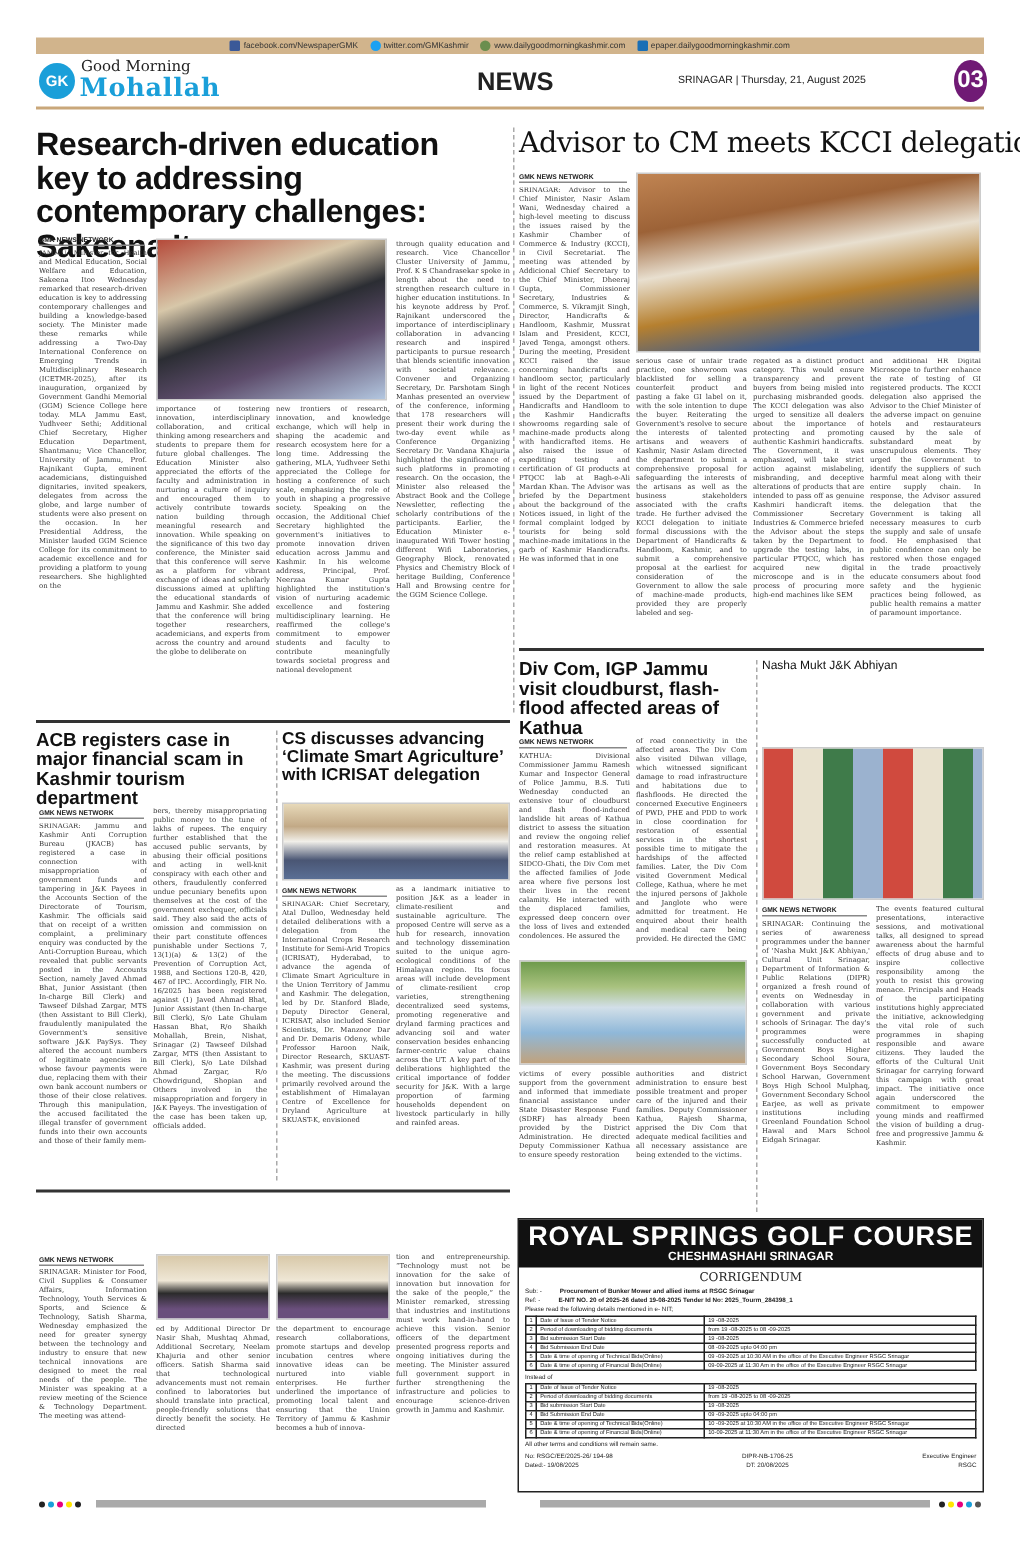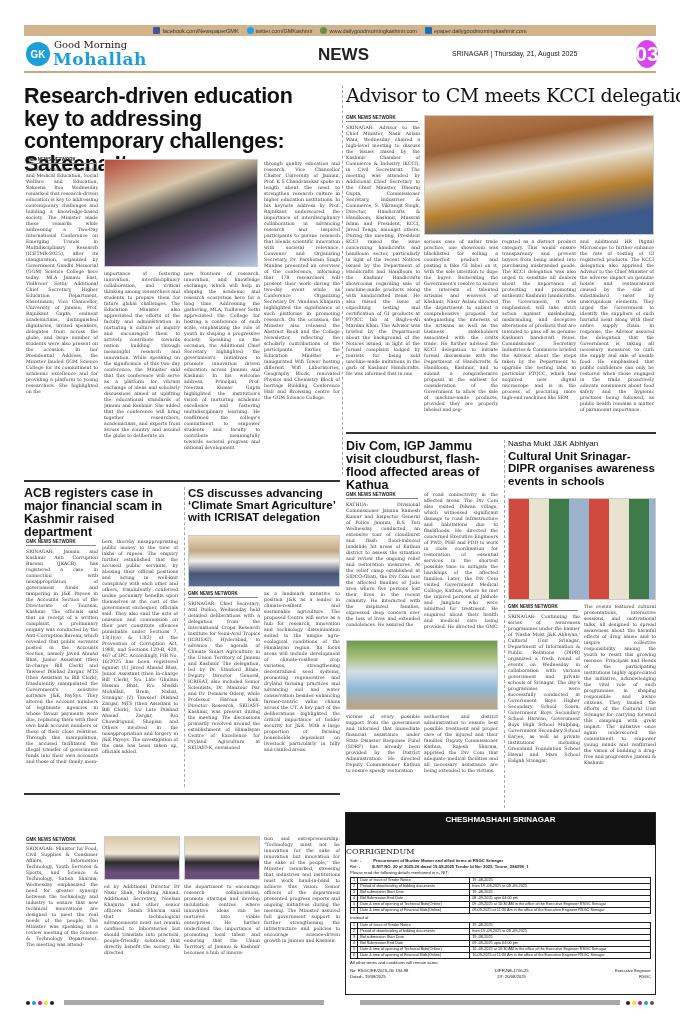--- a/index.html
+++ b/index.html
@@ -7,21 +7,21 @@
   .page { position: absolute; left: 24px; top: 25px; width: 632px; height: 980px; }
   .social-bar { position: absolute; left: 0; top: 0; width: 632px; height: 11px; background: #d1b48c; display: flex; justify-content: center; align-items: center; gap: 8px; font-family: "Liberation Sans", sans-serif; font-size: 5.5px; color: #333; }
   .social-bar .si { display: flex; align-items: center; gap: 2px; }
   .social-bar .ic { width: 7px; height: 7px; display: inline-block; border-radius: 1px; }
   .masthead { position: absolute; left: 0; top: 12px; width: 632px; height: 36px; border-bottom: 2px solid #c9a77a; }
   .logo-circle { position: absolute; left: 2px; top: 5px; width: 24px; height: 24px; border-radius: 50%; background: #1a9fd9; color: #fff; font-family: "Liberation Sans", sans-serif; font-size: 10px; display: flex; align-items: center; justify-content: center; font-weight: bold; }
   .logo-gm { position: absolute; left: 30px; top: 2px; font-family: "DejaVu Serif", serif; font-size: 10px; color: #222; }
   .logo-kashmir { position: absolute; left: 29px; top: 12px; font-family: "DejaVu Serif", serif; font-size: 17px; font-weight: bold; color: #1a9fd9; letter-spacing: 0.5px; }
   .section-news { position: absolute; left: 294px; top: 8px; font-family: "Liberation Sans", sans-serif; font-weight: bold; font-size: 17px; color: #222; }
   .dateline { position: absolute; left: 428px; top: 13px; font-family: "Liberation Sans", sans-serif; font-size: 7px; color: #222; }
-  .page-no { position: absolute; left: 612px; top: 3px; width: 22px; height: 28px; border-radius: 50%; background: #d946ef; color: #fff; font-family: "Liberation Sans", sans-serif; font-size: 21px; font-weight: bold; display: flex; align-items: center; justify-content: center; }
+  .page-no { position: absolute; left: 612px; top: 3px; width: 22px; height: 28px; border-radius: 50%; background: #701a75; color: #fff; font-family: "Liberation Sans", sans-serif; font-size: 16px; font-weight: bold; display: flex; align-items: center; justify-content: center; }
 
   .story { position: absolute; }
   .hl-sans { font-family: "Liberation Sans", sans-serif; font-weight: bold; color: #111; line-height: 1.05; }
   .hl-serif { font-family: "DejaVu Serif", serif; color: #111; line-height: 1.1; }
   .byline { font-family: "Liberation Sans", sans-serif; font-weight: bold; font-size: 4.5px; color: #222; border-bottom: 1px solid #888; padding-bottom: 1px; display: inline-block; }
   .body { font-family: "DejaVu Serif", serif; font-size: 4.6px; line-height: 6px; color: #333; text-align: justify; }
   .col { position: absolute; overflow: hidden; }
   .photo { position: absolute; background: linear-gradient(135deg, #8a6b4f 0%, #c59a72 30%, #e8d3b8 55%, #6b8fb0 80%, #4d6a8a 100%); border: 1px solid #ccc; }
   .photo.stage { background: linear-gradient(160deg, #b54a3a 0%, #d7c7a9 30%, #2b2d33 50%, #5d4c6b 70%, #b3c7e0 100%); }
   .photo.meeting { background: linear-gradient(170deg, #c08452 0%, #9c6237 25%, #e8dfcf 45%, #b6802f 65%, #3c5a8c 85%); }
@@ -29,21 +29,21 @@
   .photo.field { background: linear-gradient(180deg, #6d9a4b 0%, #a9c27f 25%, #d2dfe8 45%, #8fb8d9 70%, #c1a27c 100%); }
   .photo.collage { background: repeating-linear-gradient(90deg, #d04a3e 0 20px, #e9e2cf 20px 40px, #3f7b4a 40px 60px, #9bb2cf 60px 80px); }
   .photo.tech { background: linear-gradient(180deg, #d8c8a8 0%, #efe7d6 40%, #2b2b2b 60%, #6a4f7c 85%); }
   .rule-h { position: absolute; height: 1.5px; background: #333; }
   .rule-v { position: absolute; width: 1px; border-left: 1px dashed #aaa; }
 
   .ad { position: absolute; left: 321px; top: 787px; width: 311px; height: 183px; border: 1px solid #222; background: #fff; }
   .ad-head { background: #111; color: #fff; text-align: center; padding-top: 2px; height: 32px; }
   .ad-title { font-family: "Liberation Sans", sans-serif; font-weight: bold; font-size: 18px; letter-spacing: 0.5px; line-height: 18px; }
   .ad-sub { font-family: "Liberation Sans", sans-serif; font-weight: bold; font-size: 8px; }
-  .ad-corr { text-align: left; font-family: "DejaVu Serif", serif; font-size: 8px; margin: 2px 0 2px; }
+  .ad-corr { text-align: center; font-family: "DejaVu Serif", serif; font-size: 8px; margin: 2px 0 2px; }
   .ad-meta { font-family: "Liberation Sans", sans-serif; font-size: 4.2px; padding: 0 4px; line-height: 6px; }
   .ad-meta .row { display: flex; gap: 12px; }
   .ad-table { margin: 1px 4px; border-collapse: collapse; font-family: "Liberation Sans", sans-serif; font-size: 3.8px; width: 301px; }
   .ad-table td { border: 0.8px solid #222; padding: 0 2px; line-height: 5px; height: 5.5px; }
   .ad-table td.n { width: 6px; }
   .ad-table td.k { width: 112px; }
   .ad-foot { display: flex; justify-content: space-between; padding: 2px 4px; font-family: "Liberation Sans", sans-serif; font-size: 4.2px; line-height: 5.5px; }
 
   .reg-bar { position: absolute; height: 5px; background: #aaa; }
   .dots { position: absolute; display: flex; gap: 2px; }
@@ -113,31 +113,30 @@
     <div class="col body" style="left:78px;top:52px;width:74px;height:142px;">of road connectivity in the affected areas. The Div Com also visited Dilwan village, which witnessed significant damage to road infrastructure and habitations due to flashfloods. He directed the concerned Executive Engineers of PWD, PHE and PDD to work in close coordination for restoration of essential services in the shortest possible time to mitigate the hardships of the affected families. Later, the Div Com visited Government Medical College, Kathua, where he met the injured persons of Jakhole and Janglote who were admitted for treatment. He enquired about their health and medical care being provided. He directed the GMC</div>
     <div class="photo field" style="left:0;top:200px;width:152px;height:70px;"></div>
     <div class="col body" style="left:0;top:274px;width:74px;height:94px;">victims of every possible support from the government and informed that immediate financial assistance under State Disaster Response Fund (SDRF) has already been provided by the District Administration. He directed Deputy Commissioner Kathua to ensure speedy restoration</div>
     <div class="col body" style="left:78px;top:274px;width:74px;height:94px;">authorities and district administration to ensure best possible treatment and proper care of the injured and their families. Deputy Commissioner Kathua, Rajesh Sharma, apprised the Div Com that adequate medical facilities and all necessary assistance are being extended to the victims.</div>
   </div>
 
   <div class="rule-v" style="left:480px;top:415px;height:368px;"></div>
 
   <div class="story" style="left:484px;top:415px;width:148px;height:368px;">
     <div class="hl-sans" style="font-size:8px;font-weight:normal;">Nasha Mukt J&amp;K Abhiyan</div>
-    <div class="hl-sans" style="font-size:11.5px;margin-top:2px;width:148px;">Cultural Unit Srinagar-DIPR organises awareness events in schools</div>
     <div class="photo collage" style="left:0;top:58px;width:148px;height:102px;"></div>
     <div class="byline" style="position:absolute;top:164px;left:0;width:70px;">GMK NEWS NETWORK</div>
     <div class="col body" style="left:0;top:174px;width:72px;height:194px;">SRINAGAR: Continuing the series of awareness programmes under the banner of 'Nasha Mukt J&amp;K Abhiyan,' Cultural Unit Srinagar, Department of Information &amp; Public Relations (DIPR) organized a fresh round of events on Wednesday in collaboration with various government and private schools of Srinagar. The day's programmes were successfully conducted at Government Boys Higher Secondary School Soura, Government Boys Secondary School Harwan, Government Boys High School Mulphaq, Government Secondary School Earjee, as well as private institutions including Greenland Foundation School Hawal and Mars School Eidgah Srinagar.</div>
     <div class="col body" style="left:76px;top:164px;width:72px;height:204px;">The events featured cultural presentations, interactive sessions, and motivational talks, all designed to spread awareness about the harmful effects of drug abuse and to inspire collective responsibility among the youth to resist this growing menace. Principals and Heads of the participating institutions highly appreciated the initiative, acknowledging the vital role of such programmes in shaping responsible and aware citizens. They lauded the efforts of the Cultural Unit Srinagar for carrying forward this campaign with great impact. The initiative once again underscored the commitment to empower young minds and reaffirmed the vision of building a drug-free and progressive Jammu &amp; Kashmir.</div>
   </div>
 
   <div class="rule-h" style="left:0;top:455px;width:316px;"></div>
 
   <div class="story" style="left:0;top:462px;width:158px;height:300px;">
-    <div class="hl-sans" style="font-size:12.5px;width:150px;">ACB registers case in major financial scam in Kashmir raised department</div>
+    <div class="hl-sans" style="font-size:12.5px;width:150px;">ACB registers case in major financial scam in Kashmir tourism department</div>
     <div class="byline" style="position:absolute;top:52px;left:2px;width:70px;">GMK NEWS NETWORK</div>
     <div class="col body" style="left:2px;top:62px;width:72px;height:240px;">SRINAGAR: Jammu and Kashmir Anti Corruption Bureau (JKACB) has registered a case in connection with misappropriation of government funds and tampering in J&amp;K Payees in the Accounts Section of the Directorate of Tourism, Kashmir. The officials said that on receipt of a written complaint, a preliminary enquiry was conducted by the Anti-Corruption Bureau, which revealed that public servants posted in the Accounts Section, namely Javed Ahmad Bhat, Junior Assistant (then In-charge Bill Clerk) and Tawseef Dilshad Zargar, MTS (then Assistant to Bill Clerk), fraudulently manipulated the Government's sensitive software J&amp;K PaySys. They altered the account numbers of legitimate agencies in whose favour payments were due, replacing them with their own bank account numbers or those of their close relatives. Through this manipulation, the accused facilitated the illegal transfer of government funds into their own accounts and those of their family mem-</div>
     <div class="col body" style="left:78px;top:52px;width:76px;height:250px;">bers, thereby misappropriating public money to the tune of lakhs of rupees. The enquiry further established that the accused public servants, by abusing their official positions and acting in well-knit conspiracy with each other and others, fraudulently conferred undue pecuniary benefits upon themselves at the cost of the government exchequer, officials said. They also said the acts of omission and commission on their part constitute offences punishable under Sections 7, 13(1)(a) &amp; 13(2) of the Prevention of Corruption Act, 1988, and Sections 120-B, 420, 467 of IPC. Accordingly, FIR No. 16/2025 has been registered against (1) Javed Ahmad Bhat, Junior Assistant (then In-charge Bill Clerk), S/o Late Ghulam Hassan Bhat, R/o Shaikh Mohallah, Brein, Nishat, Srinagar (2) Tawseef Dilshad Zargar, MTS (then Assistant to Bill Clerk), S/o Late Dilshad Ahmad Zargar, R/o Chowdrigund, Shopian and Others involved in the misappropriation and forgery in J&amp;K Payeys. The investigation of the case has been taken up, officials added.</div>
   </div>
 
   <div class="rule-v" style="left:160px;top:462px;height:300px;"></div>
 
   <div class="story" style="left:164px;top:462px;width:152px;height:300px;">
     <div class="hl-sans" style="font-size:11.5px;width:152px;">CS discusses advancing ‘Climate Smart Agriculture’ with ICRISAT delegation</div>
     <div class="photo group" style="left:0;top:48px;width:152px;height:52px;"></div>
@@ -153,20 +152,21 @@
     <div class="col body" style="left:2px;top:46px;width:72px;height:136px;">SRINAGAR: Minister for Food, Civil Supplies &amp; Consumer Affairs, Information Technology, Youth Services &amp; Sports, and Science &amp; Technology, Satish Sharma, Wednesday emphasized the need for greater synergy between the technology and industry to ensure that new technical innovations are designed to meet the real needs of the people. The Minister was speaking at a review meeting of the Science &amp; Technology Department. The meeting was attend-</div>
     <div class="photo tech" style="left:80px;top:36px;width:76px;height:44px;"></div>
     <div class="photo tech" style="left:160px;top:36px;width:76px;height:44px;"></div>
     <div class="col body" style="left:80px;top:84px;width:76px;height:98px;">ed by Additional Director Dr Nasir Shah, Mushtaq Ahmad, Additional Secretary, Neelam Khajuria and other senior officers. Satish Sharma said that technological advancements must not remain confined to laboratories but should translate into practical, people-friendly solutions that directly benefit the society. He directed</div>
     <div class="col body" style="left:160px;top:84px;width:76px;height:98px;">the department to encourage research collaborations, promote startups and develop incubation centres where innovative ideas can be nurtured into viable enterprises. He further underlined the importance of promoting local talent and ensuring that the Union Territory of Jammu &amp; Kashmir becomes a hub of innova-</div>
     <div class="col body" style="left:240px;top:36px;width:76px;height:146px;">tion and entrepreneurship. “Technology must not be innovation for the sake of innovation but innovation for the sake of the people,” the Minister remarked, stressing that industries and institutions must work hand-in-hand to achieve this vision. Senior officers of the department presented progress reports and ongoing initiatives during the meeting. The Minister assured full government support in further strengthening the infrastructure and policies to encourage science-driven growth in Jammu and Kashmir.</div>
   </div>
 
   <div class="ad">
     <div class="ad-head">
+      <div class="ad-title">ROYAL SPRINGS GOLF COURSE</div>
       <div class="ad-sub">CHESHMASHAHI SRINAGAR</div>
     </div>
     <div class="ad-corr">CORRIGENDUM</div>
     <div class="ad-meta">
       <div class="row">
           <span>Sub: -</span>
           <b>Procurement of Bunker Mower and allied items at RSGC Srinagar</b>
         </div>
       <div class="row">
           <span>Ref: -</span>

